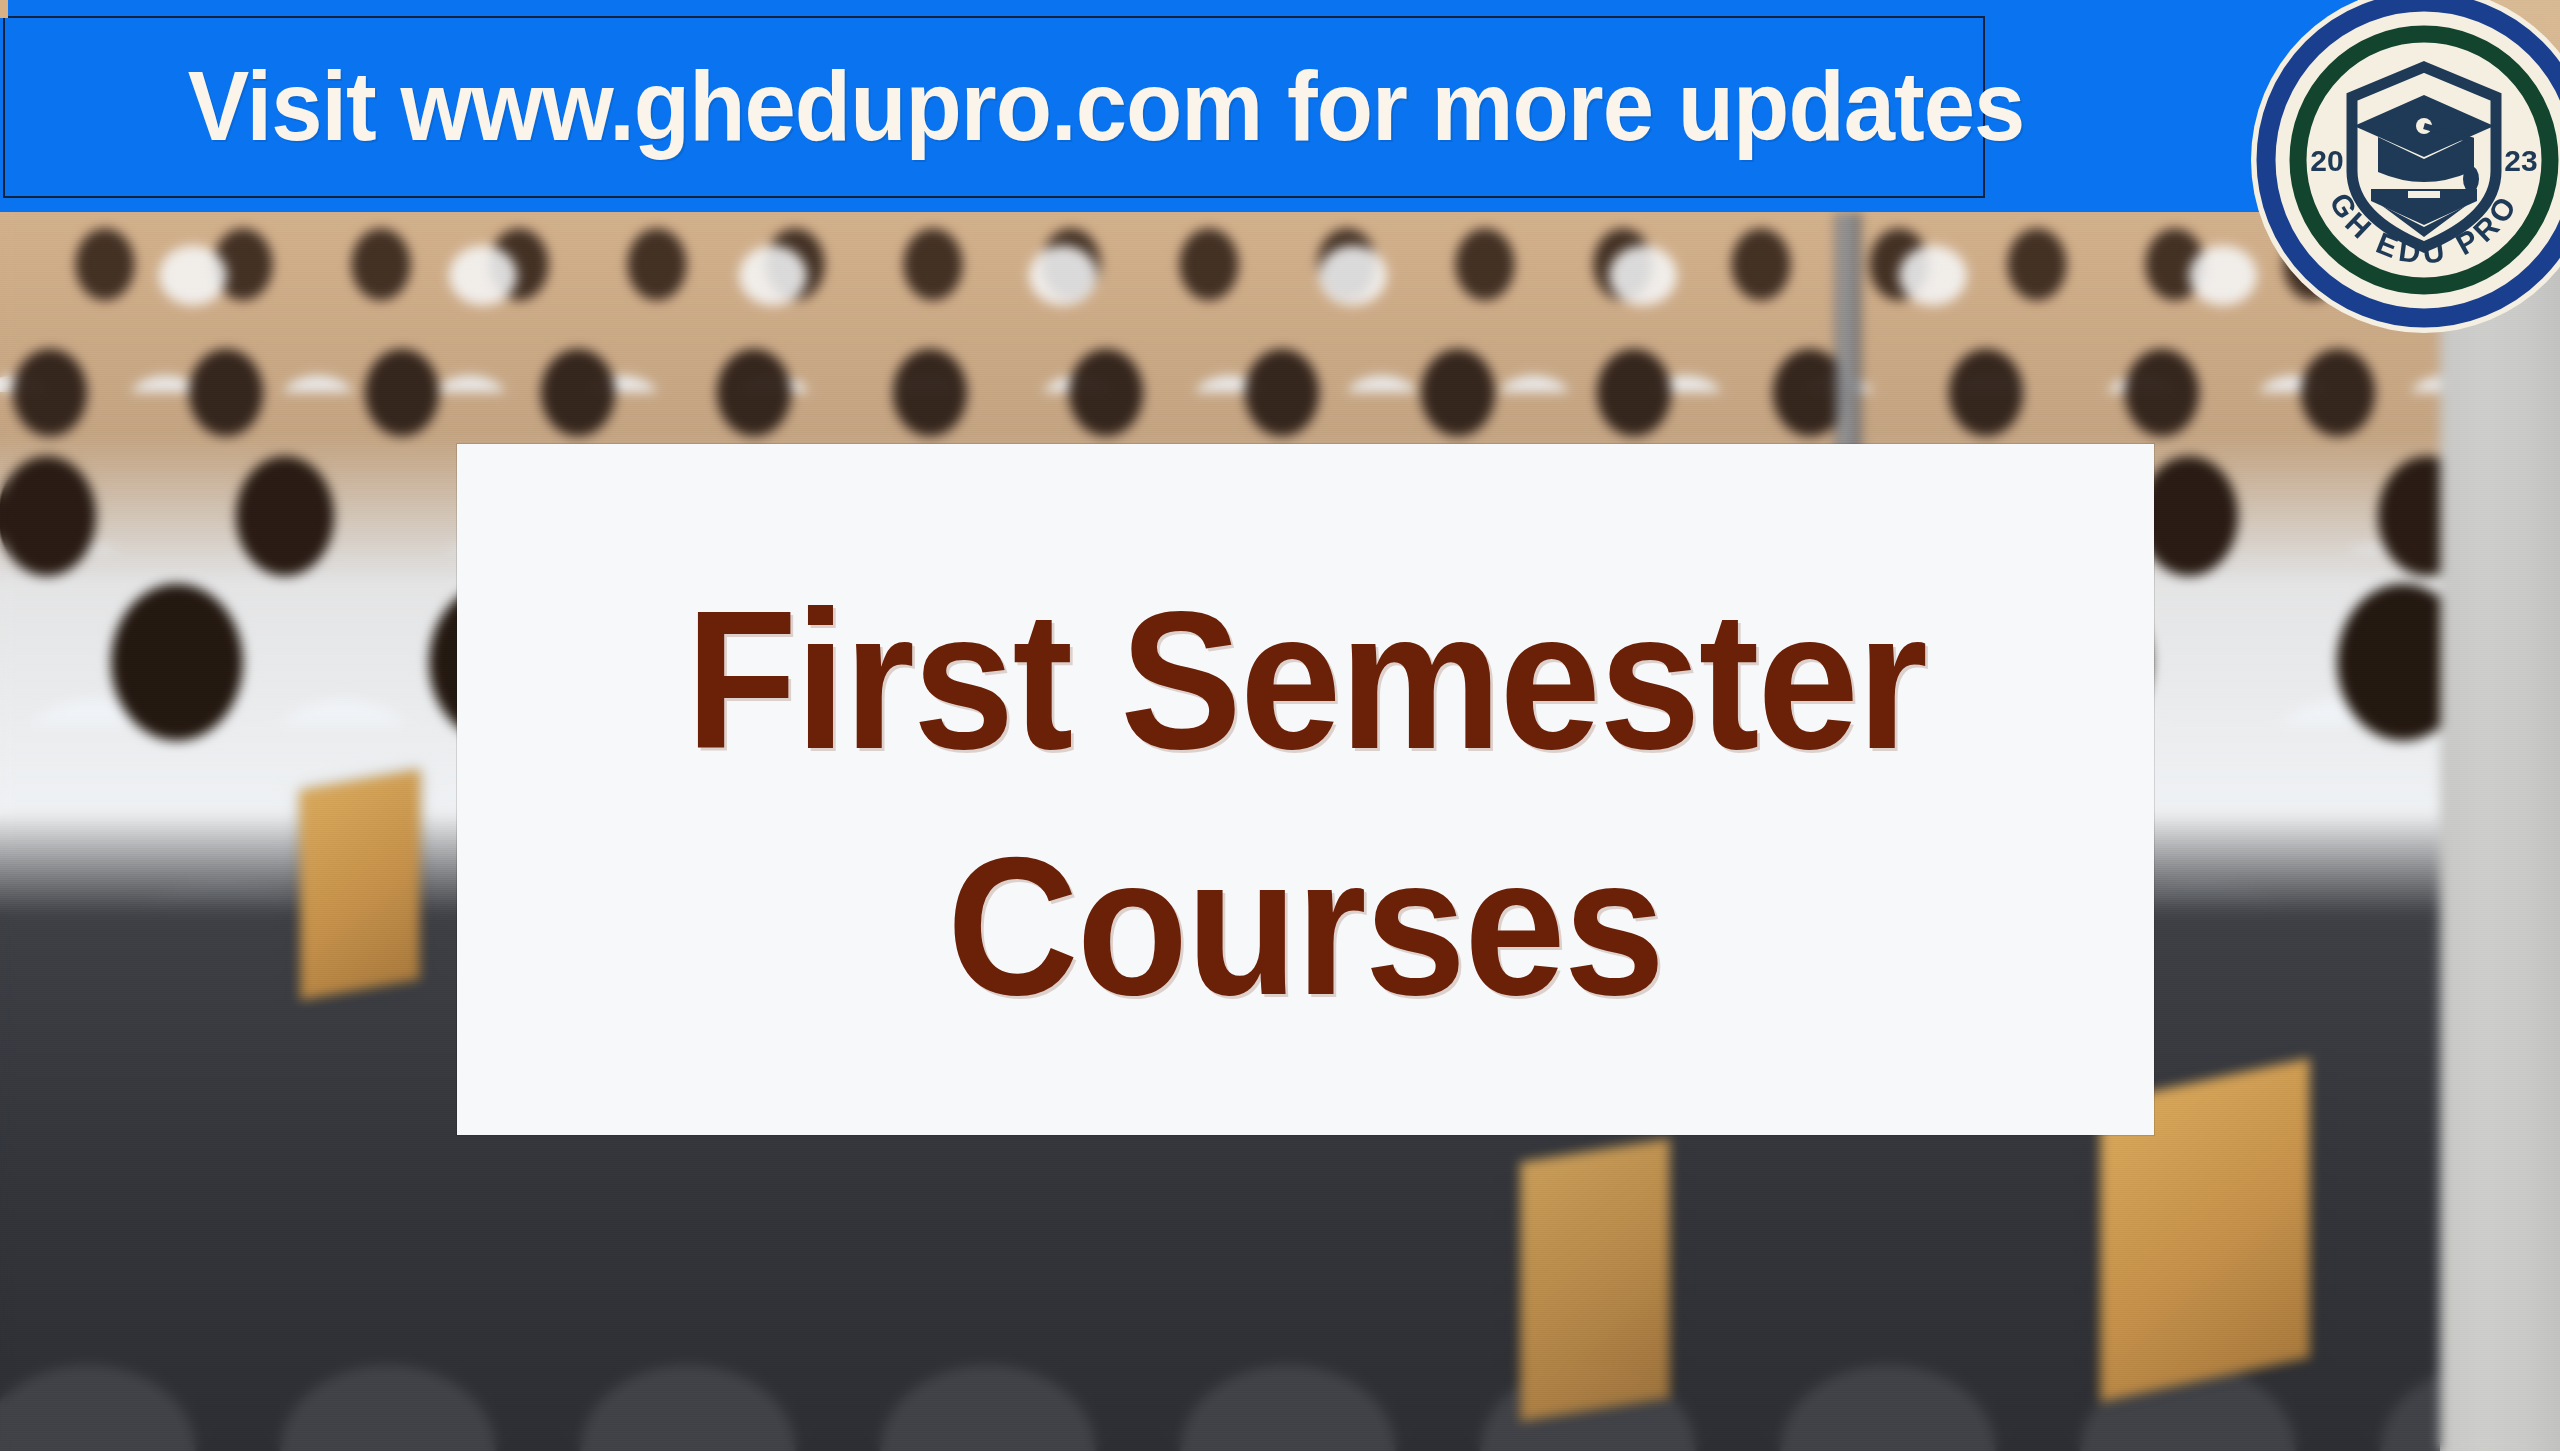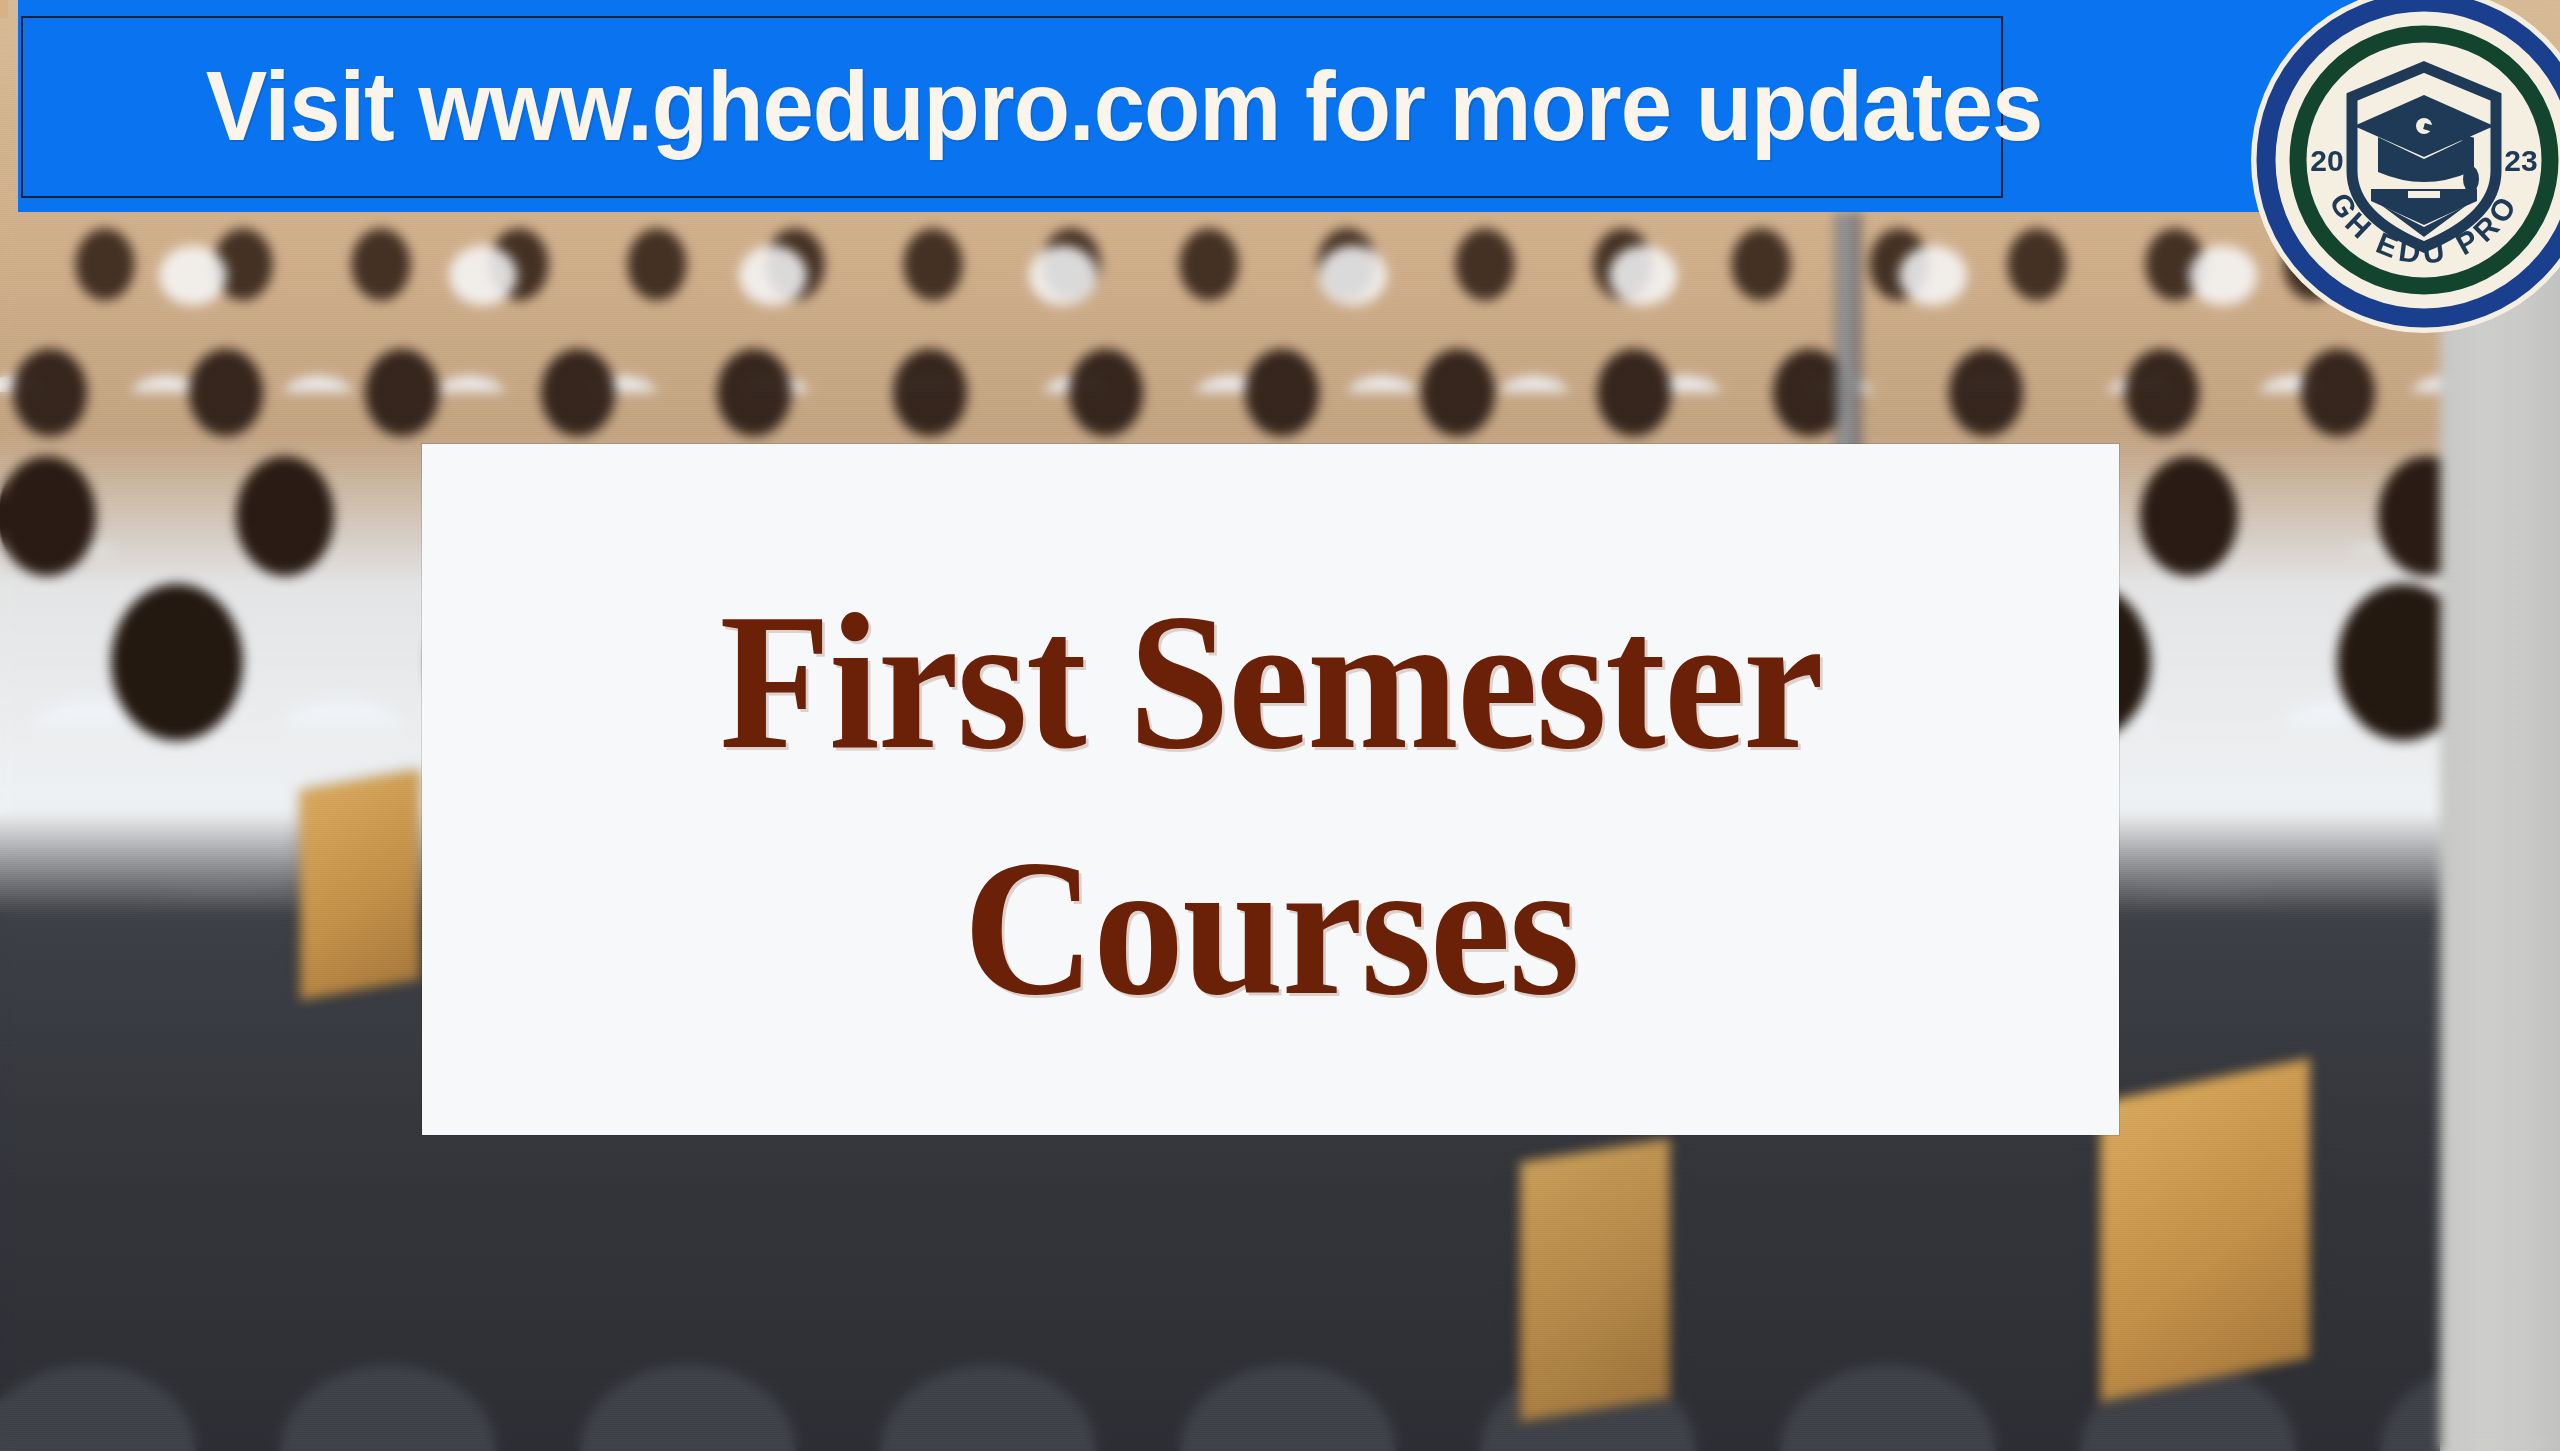--- a/index.html
+++ b/index.html
@@ -154,21 +154,20 @@
       repeating-linear-gradient(0deg, rgba(0,0,0,.035) 0 1px, rgba(255,255,255,.02) 1px 2px);
     mix-blend-mode: overlay;
   }
 
   
   .banner {
     position: absolute;
     left: 0; top: 0;
     width: 2384px; height: 212px;
     background: #0a74f0;
-    margin-left: 18px;
   }
   .banner-inner {
     position: absolute;
     left: 3px; top: 16px;
     width: 1982px; height: 182px;
     border: 2px solid #13233f;
     box-sizing: border-box;
   }
   .banner-text {
     position: absolute;
@@ -196,29 +195,28 @@
   .logo {
     position: absolute;
     left: 2249px; top: -15px;
     width: 350px; height: 350px;
   }
   .logo-svg { display: block; width: 100%; height: 100%; }
 
   
   .title-card {
     position: absolute;
-    left: 422px; top: 444px;
+    left: 457px; top: 444px;
     width: 1697px; height: 691px;
     background: #f7f8f9;
     box-shadow: 0 0 0 1px rgba(0,0,0,.12);
     display: flex;
     flex-direction: column;
     align-items: center;
     justify-content: center;
-    font-family: Liberation Serif, serif;
   }
   .title-line {
     color: #6b2008;
     font-weight: bold;
     font-size: 196px;
     line-height: 1.02;
     letter-spacing: -2px;
     white-space: nowrap;
     transform: scaleX(.93);
     text-shadow: 3px 3px 0 rgba(107,32,8,.18);

